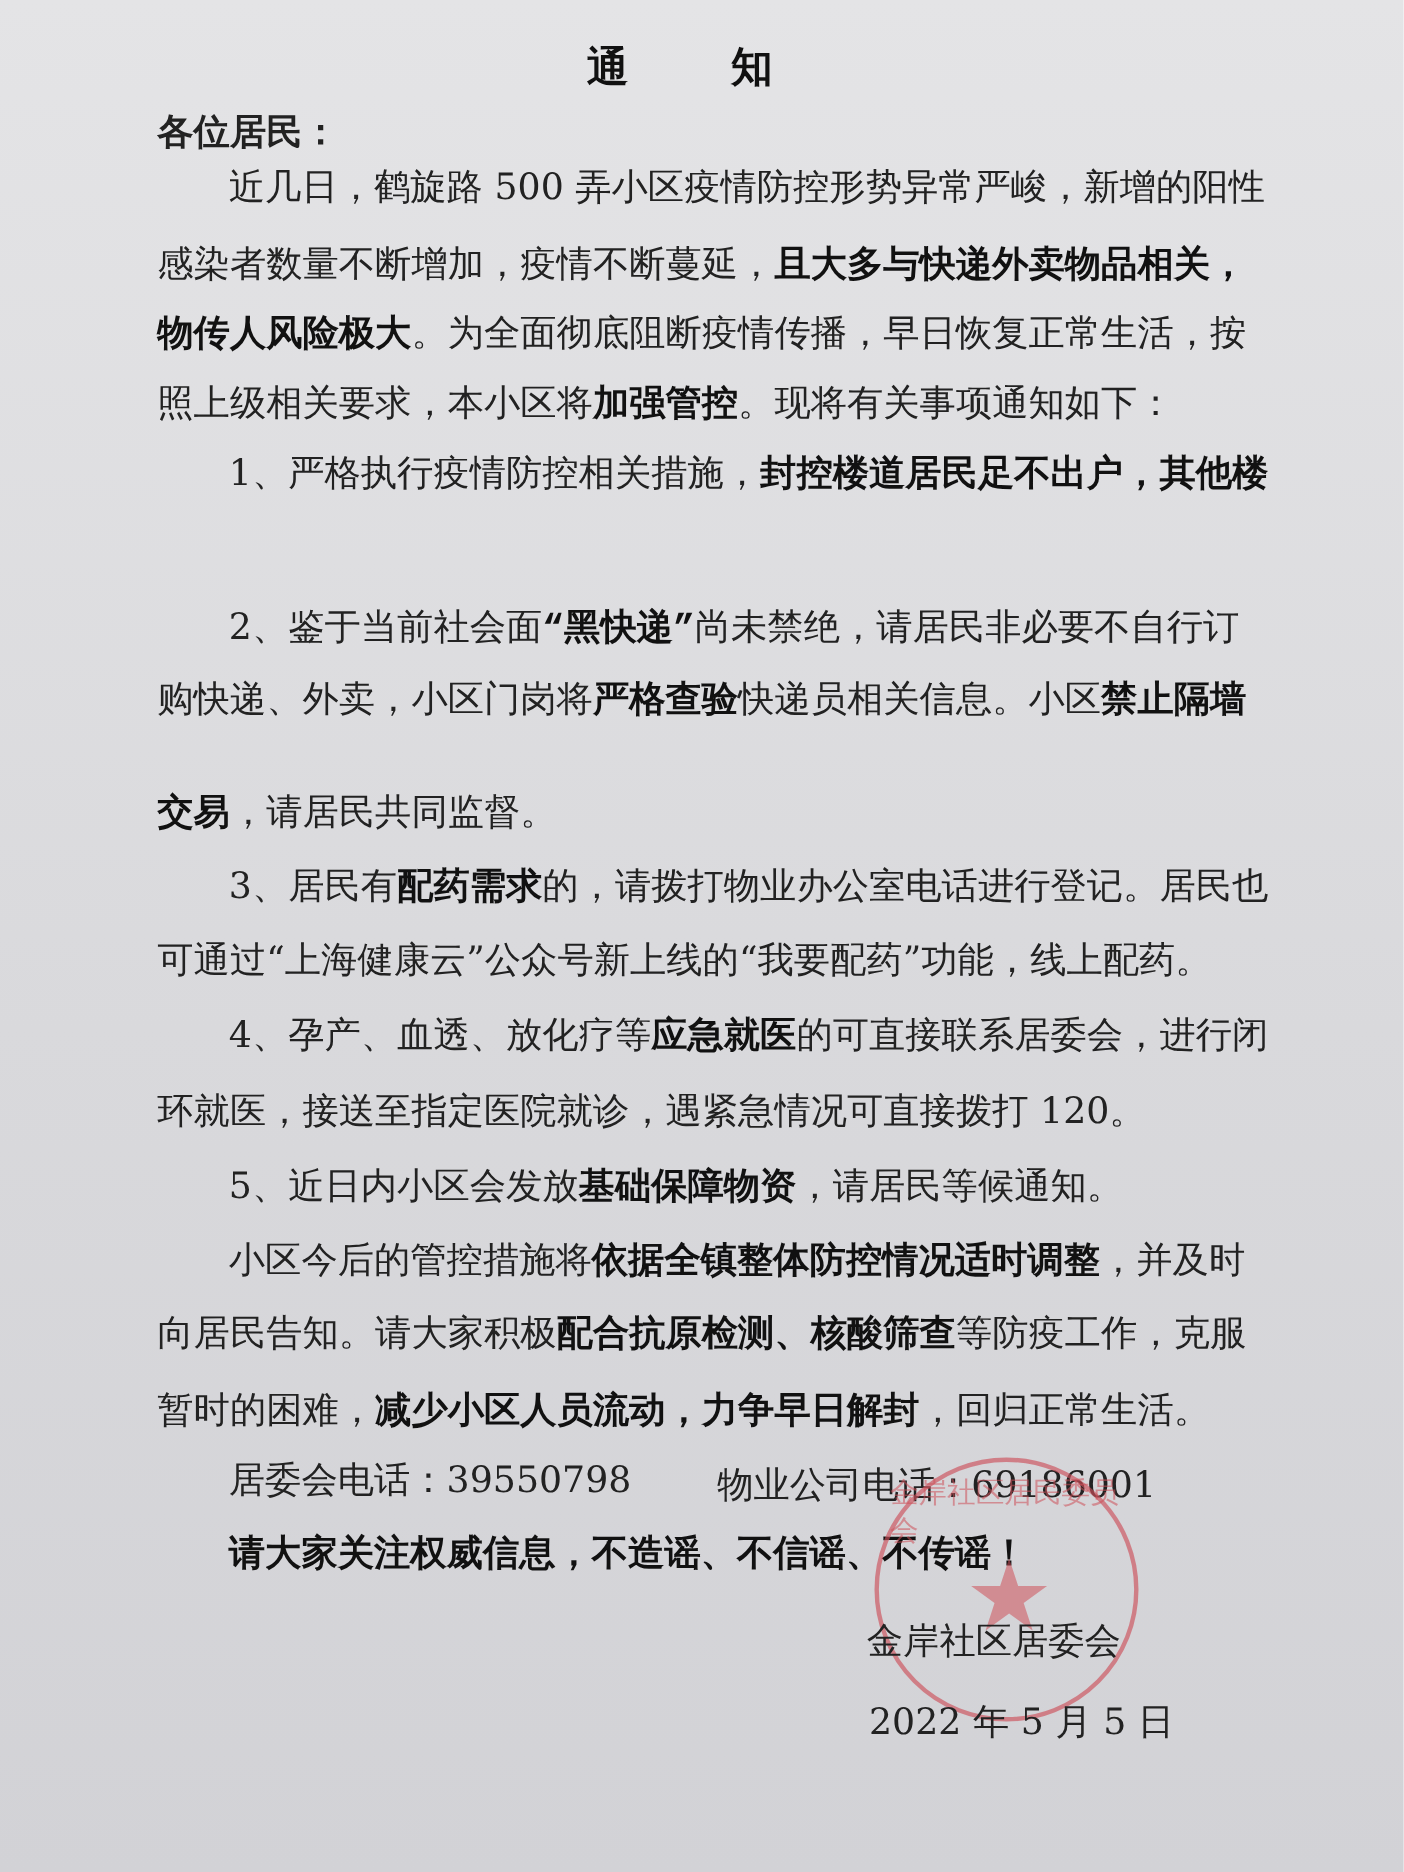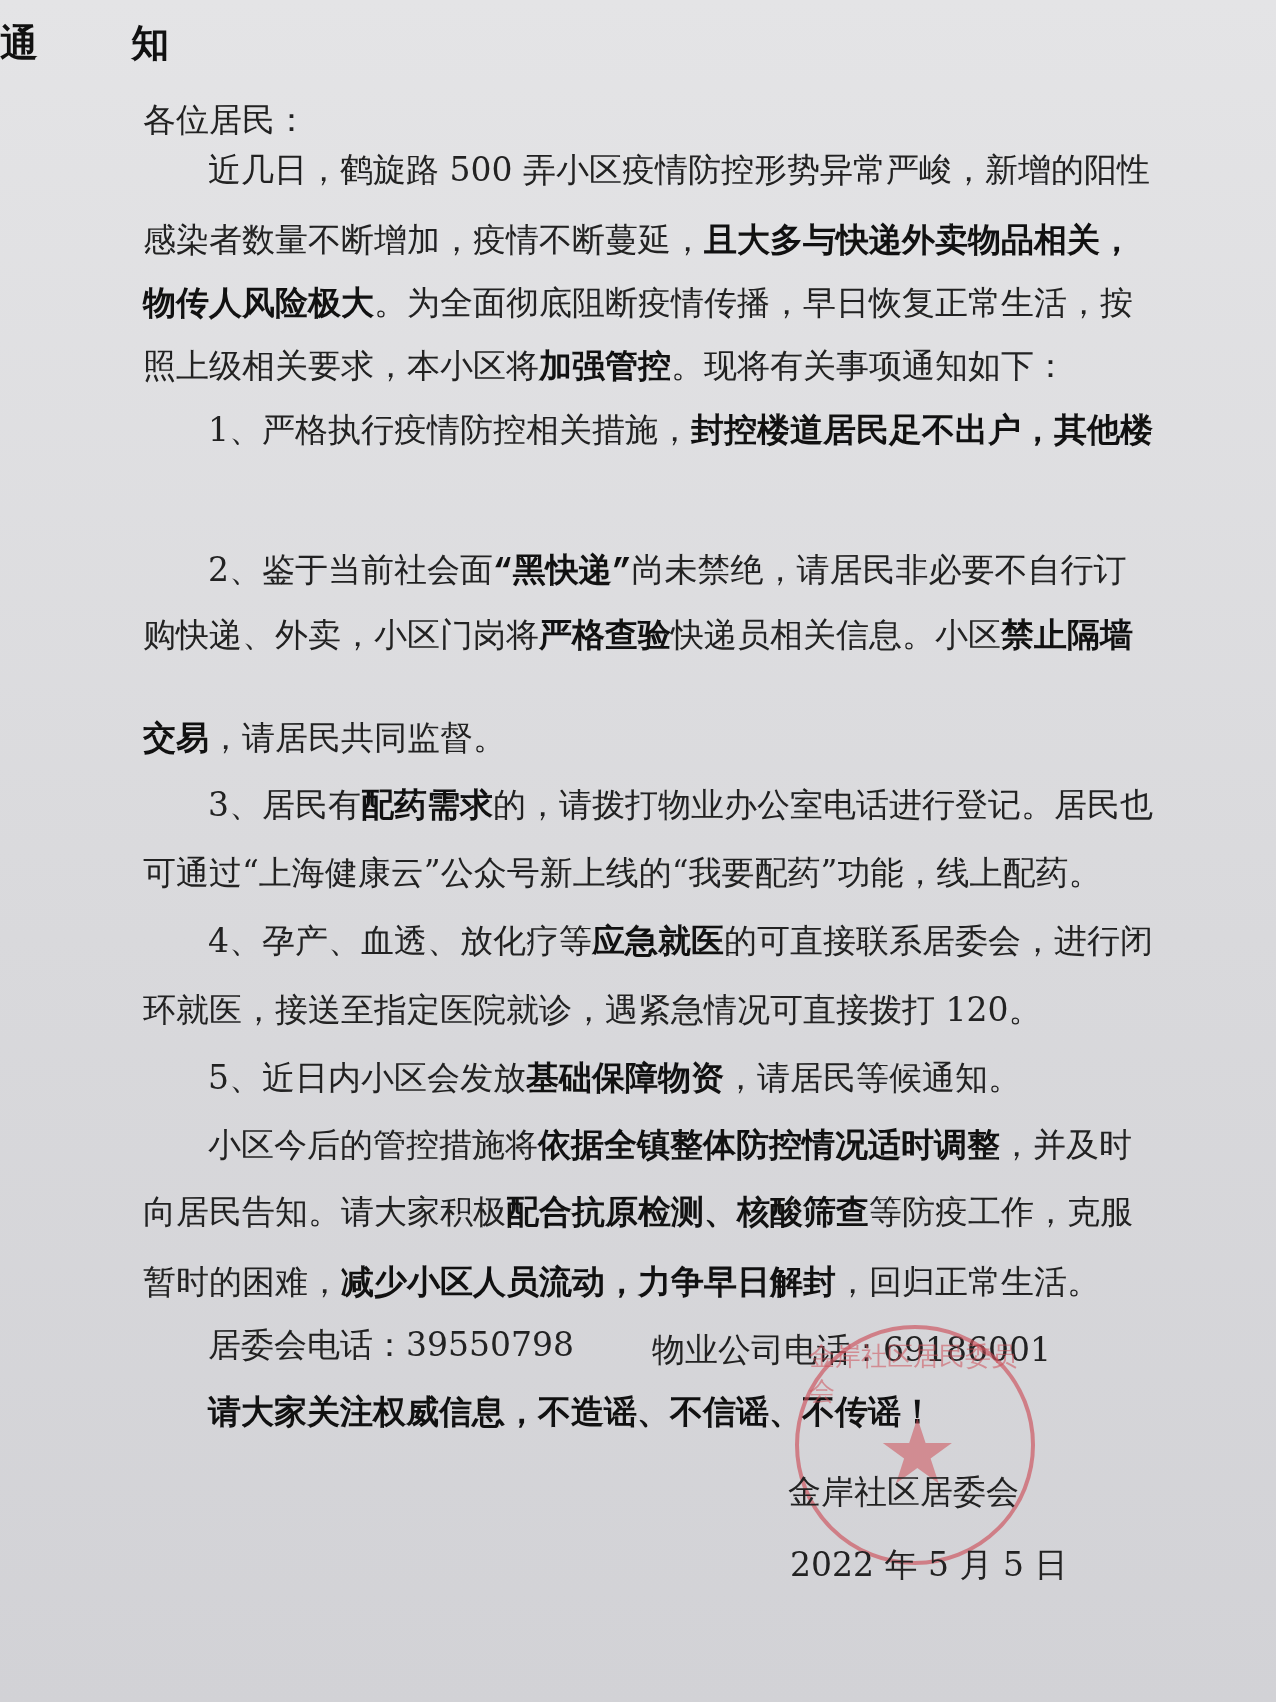--- a/index.html
+++ b/index.html
@@ -1,22 +1,22 @@
 <!DOCTYPE html>
 <html><head>
 <meta charset="utf-8">
 <style>
   html,body{margin:0;padding:0;}
   body{width:1276px;height:1702px;background:linear-gradient(180deg,#e4e4e6 0%,#d9d9dc 55%,#d2d2d6 100%);font-family:"DejaVu Serif","Liberation Serif",serif;color:#1a1a1a;position:relative;overflow:hidden;}
   .page{position:absolute;left:0;top:0;width:1276px;height:1702px;}
-  .title{position:absolute;top:18px;left:0;width:100%;font-family:"DejaVu Sans",sans-serif;font-weight:bold;font-size:38px;letter-spacing:40px;color:#111;}
+  .title{position:absolute;top:36px;left:0;width:100%;text-align:center;font-family:"DejaVu Sans",sans-serif;font-weight:bold;font-size:38px;letter-spacing:40px;color:#111;}
   .line{position:absolute;left:143px;white-space:nowrap;font-size:33px;line-height:40px;color:#222;}
   .b{font-family:Liberation Mono, monospace;font-weight:bold;color:#111;}
   .ind{left:208px;}
-  .salute{font-family:"DejaVu Sans",sans-serif;font-weight:normal;}
+  .salute{font-family:"DejaVu Sans",sans-serif;font-weight:bold;}
   .stamp{position:absolute;left:795px;top:1325px;width:240px;height:240px;border:4px solid rgba(205,80,90,0.65);border-radius:50%;box-sizing:border-box;}
   .stamp-star{position:absolute;left:78px;top:70px;font-size:90px;color:rgba(205,80,90,0.55);font-family:"DejaVu Sans",sans-serif;}
   .stamp-text{position:absolute;left:10px;top:10px;width:220px;text-align:left;font-size:26px;color:rgba(205,80,90,0.55);font-family:Liberation Serif, serif;}
 </style>
 </head>
 <body>
 
 <div class="page">
   <div class="title">通 知</div>
   <div class="line salute" style="top:100px">各位居民：</div>

